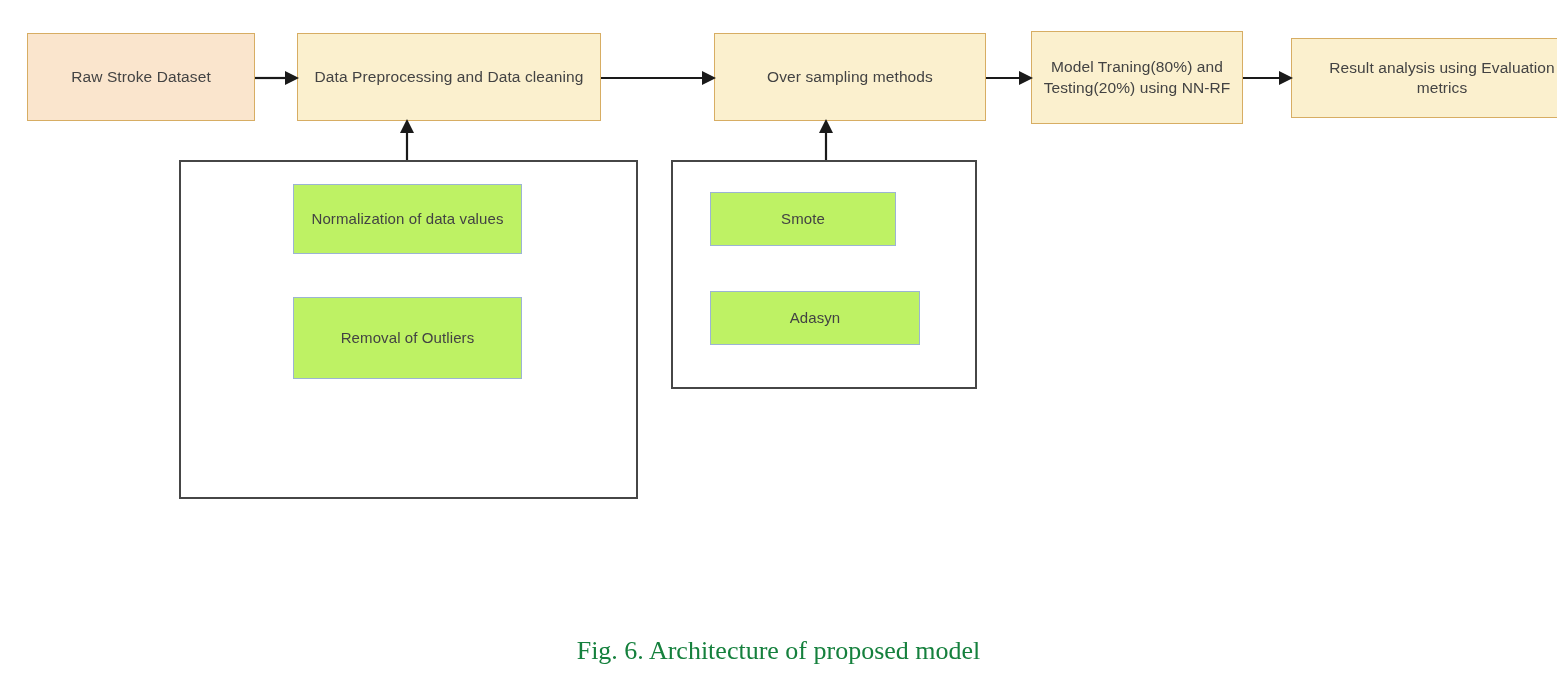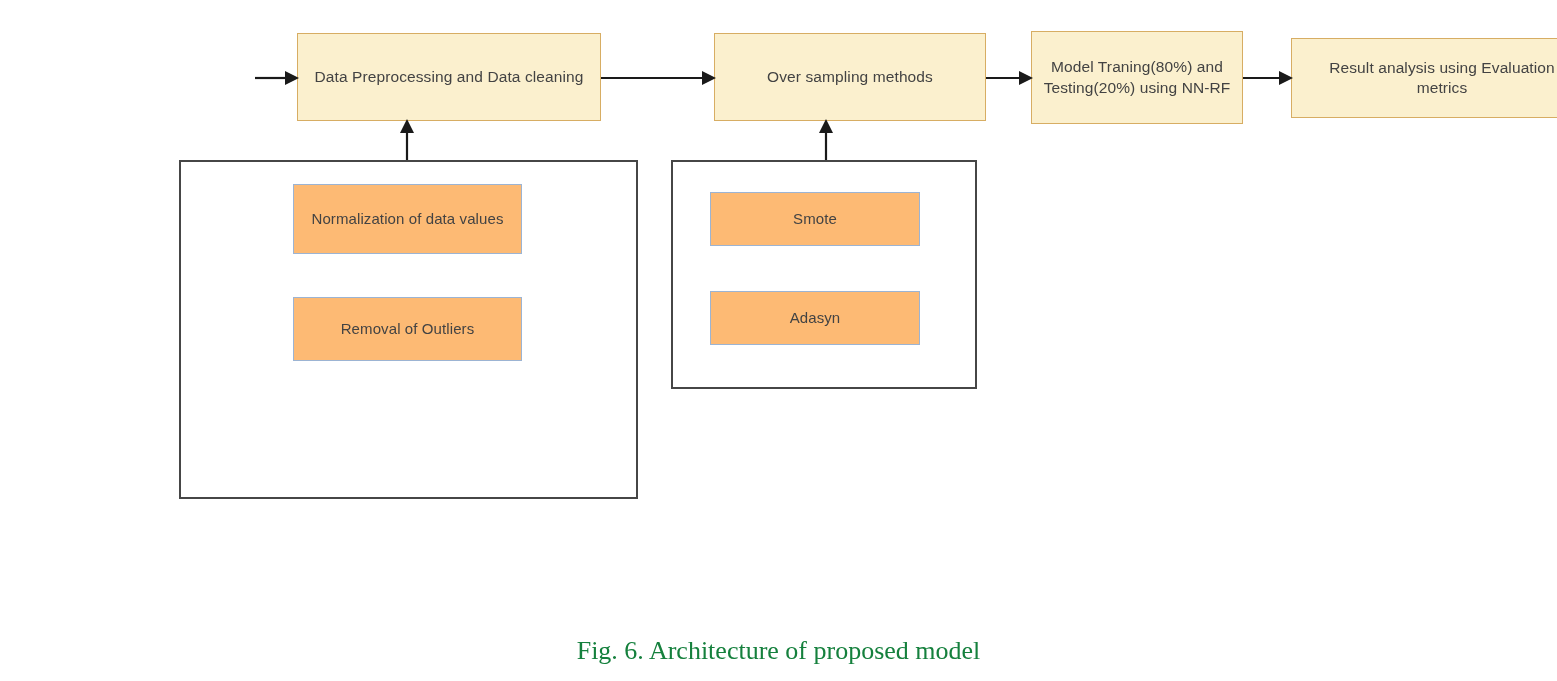--- a/index.html
+++ b/index.html
@@ -37,21 +37,21 @@
   
   .node.peach {
     background: #fae5cd;
     border: 1px solid #d7ad63;
   }
   .node.cream {
     background: #fbf0ce;
     border: 1px solid #d7ad63;
   }
   .node.blue {
-    background: #fdba74;
+    background: #bef264;
     border: 1px solid #9cb4d3;
     font-size: 15px;
   }
 
   
   .group-box {
     position: absolute;
     box-sizing: border-box;
     background: #ffffff;
     border: 2.5px solid #464646;
@@ -78,20 +78,21 @@
     font-family: "Liberation Serif", serif;
     font-size: 26px;
     color: #15803d;
   }
 </style>
 </head>
 <body>
 
 <div id="figure">
 
+  <div class="node peach" style="left:27px; top:33px; width:228px; height:88px;">Raw Stroke Dataset</div>
 
   <div class="node cream" style="left:297px; top:33px; width:304px; height:88px;">Data Preprocessing and Data cleaning</div>
 
   <div class="node cream" style="left:714px; top:33px; width:272px; height:88px;">Over sampling methods</div>
 
   <div class="node cream" style="left:1031px; top:31px; width:212px; height:93px;">Model Traning(80%) and Testing(20%) using NN-RF</div>
 
   <div class="node cream" style="left:1291px; top:38px; width:272px; height:80px;padding-left:36px;">Result analysis using Evaluation metrics</div>
 
   <svg class="connector" style="left:255px; top:60px; width:45px; height:36px;" viewBox="0 0 45 36">
@@ -121,24 +122,24 @@
 
   <svg class="connector" style="left:809px; top:118px; width:34px; height:48px;" viewBox="0 0 34 48">
     <line x1="17" y1="48" x2="17" y2="13"></line>
     <polygon points="10,15 17,1 24,15"></polygon>
   </svg>
 
   <div class="group-box" style="left:179px; top:160px; width:459px; height:339px;"></div>
 
   <div class="node blue" style="left:293px; top:184px; width:229px; height:70px;">Normalization of data values</div>
 
-  <div class="node blue" style="left:293px; top:297px; width:229px; height:64px;">Removal of Outliers</div>
+  <div class="node blue" style="left:293px; top:297px; width:229px; height:82px;">Removal of Outliers</div>
 
 
   <div class="group-box" style="left:671px; top:160px; width:306px; height:229px;"></div>
 
-  <div class="node blue" style="left:710px; top:192px; width:210px; height:54px;">Smote</div>
+  <div class="node blue" style="left:710px; top:192px; width:186px; height:54px;">Smote</div>
 
   <div class="node blue" style="left:710px; top:291px; width:210px; height:54px;">Adasyn</div>
 
   <div class="caption" style="top:636px;">Fig. 6. Architecture of proposed model</div>
 
 </div>
 
 </body></html>

